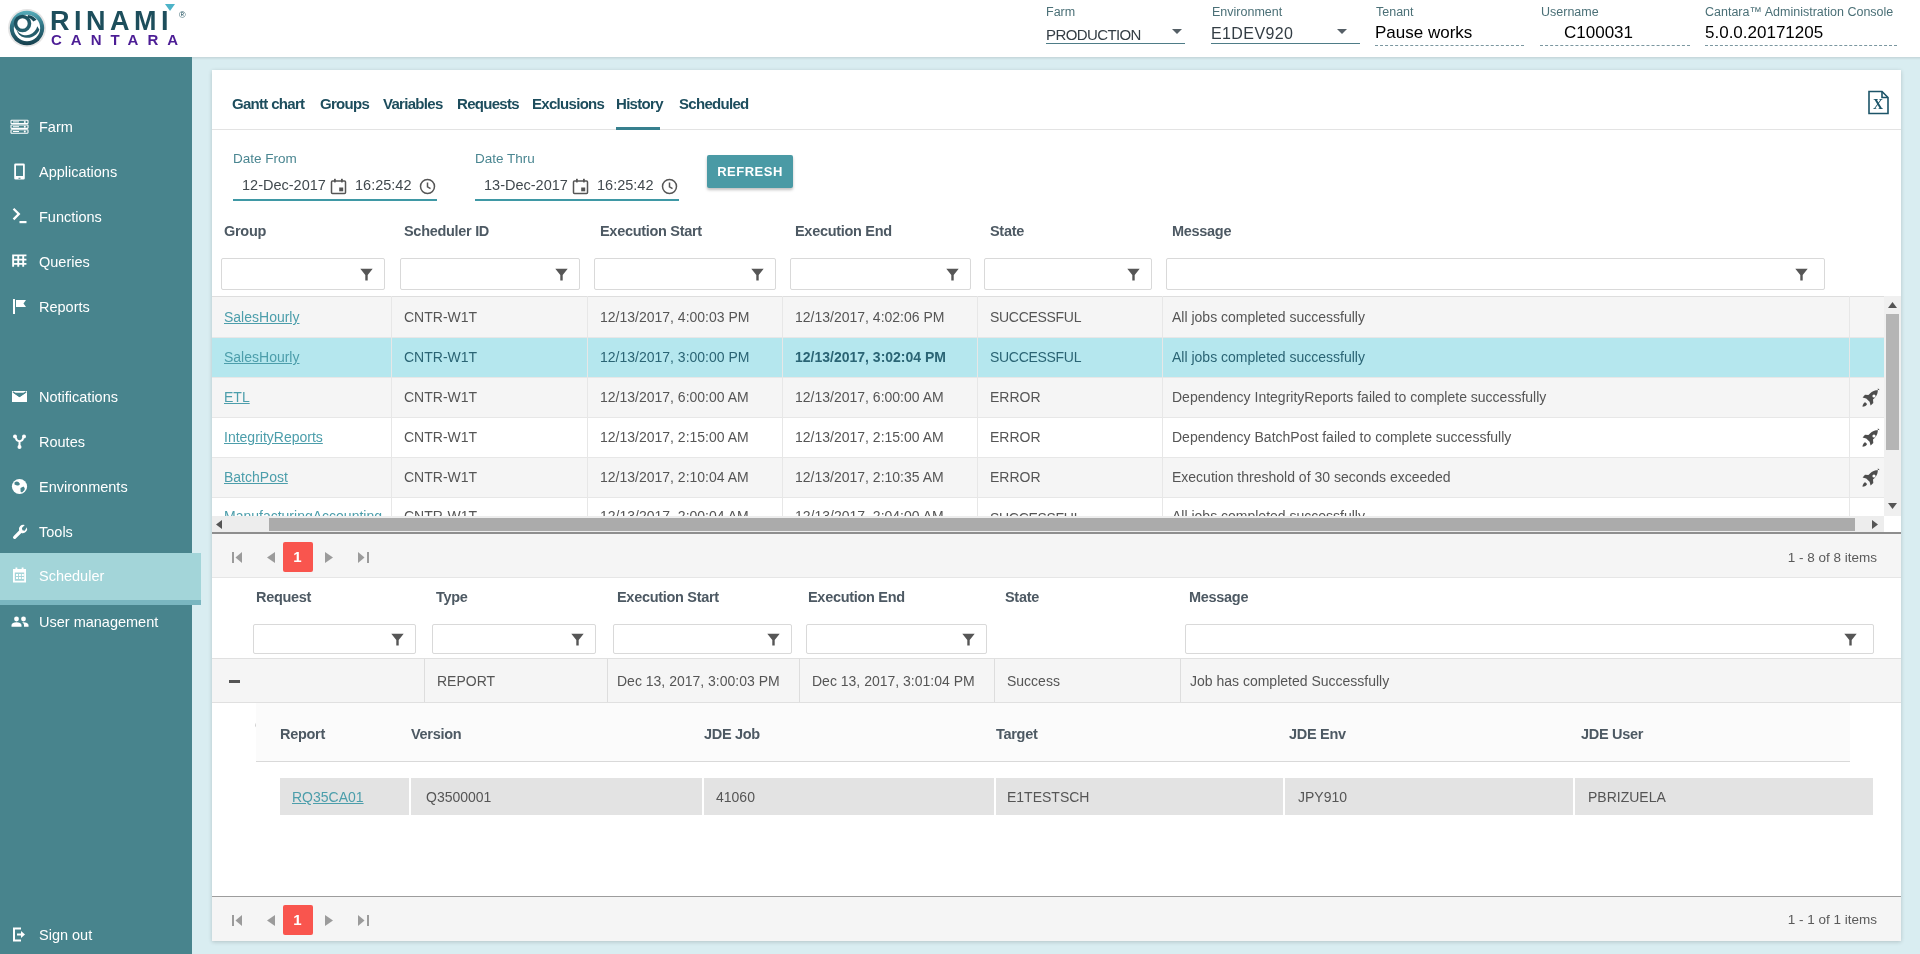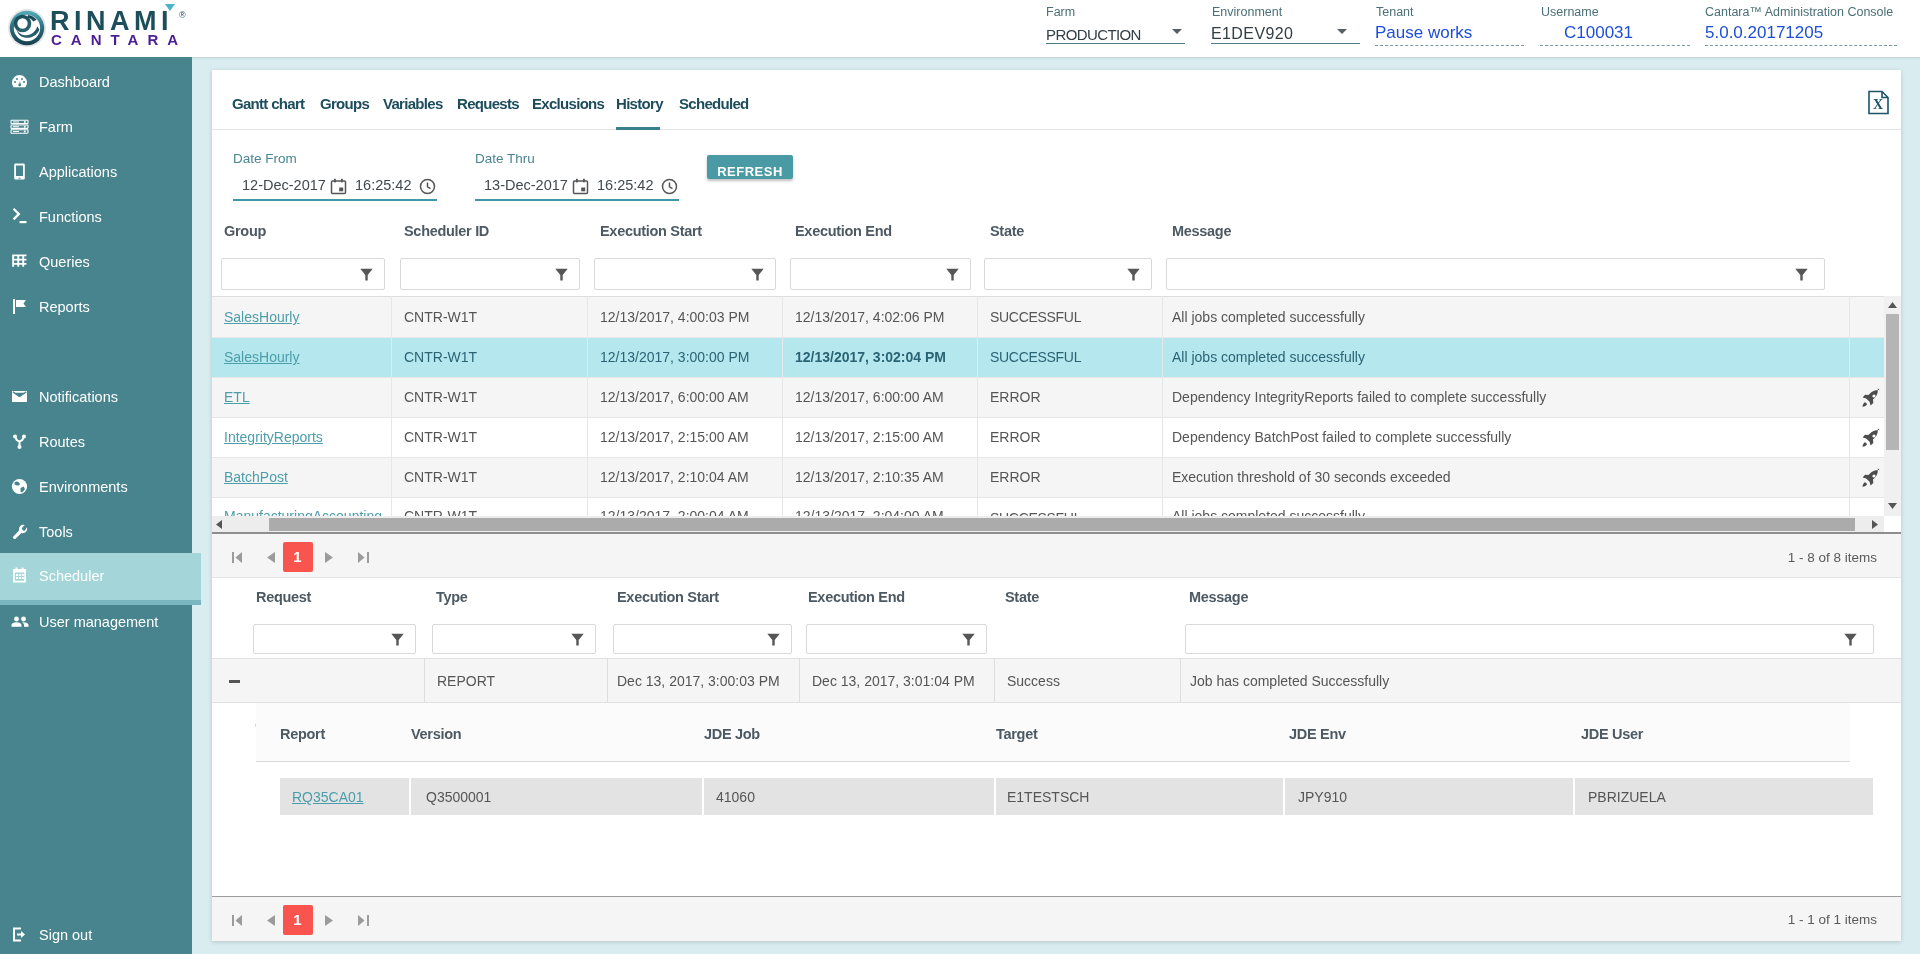--- a/index.html
+++ b/index.html
@@ -5,21 +5,21 @@
   * { margin:0; padding:0; box-sizing:border-box; }
   html,body { width:1920px; height:954px; overflow:hidden; background:#fff;
     font-family:"Liberation Sans", sans-serif; }
   .abs { position:absolute; }
   #mainbg { left:192px; top:57px; width:1728px; height:897px; background:#d9edf1; }
   #card { left:212px; top:70px; width:1689px; height:871px; background:#fff;
     box-shadow:0 1px 4px rgba(0,0,0,.18); }
   
   #hdr { left:0; top:0; width:1920px; height:57px; background:#fff; z-index:5; }
   .flabel { font-size:12.5px; color:#4b7077; }
-  .fvalue { font-size:17px; color:#1d4ed8; }
+  .fvalue { font-size:17px; color:#000000; }
   .fvaluec { font-size:15px; color:#333d44; letter-spacing:-0.6px; }
   .solidline { border-bottom:1.5px solid #4e7c87; }
   .dashline  { border-bottom:1.5px dashed #7b97a0; }
   .ddarrow { width:0; height:0; border-left:5px solid transparent;
     border-right:5px solid transparent; border-top:5px solid #555f66; }
   
   #side { left:0; top:57px; width:192px; height:897px; background:#48848d; }
   .sitem { position:absolute; left:0; width:192px; height:45px; color:#fff; }
   .sitem .txt { position:absolute; left:39px; top:15px; font-size:14.5px; }
   .sitem svg { position:absolute; left:10px; top:13px; }
@@ -83,32 +83,20 @@
   <div class="abs fvalue" style="left:1375px;top:23px;">Pause works</div>
   <div class="abs dashline" style="left:1375px;top:45px;width:149px;"></div>
   <div class="abs flabel" style="left:1541px;top:5px;">Username</div>
   <div class="abs fvalue" style="left:1540px;top:23px;margin-left:24px;">C100031</div>
   <div class="abs dashline" style="left:1540px;top:45px;width:150px;"></div>
   <div class="abs flabel" style="left:1705px;top:5px;">Cantara™ Administration Console</div>
   <div class="abs fvalue" style="left:1705px;top:23px;">5.0.0.20171205</div>
   <div class="abs dashline" style="left:1705px;top:45px;width:192px;"></div>
 </div>
 <div class="abs" id="side">
-  <div class="sitem" style="top:2px;">
-    <svg width="19" height="19" viewBox="0 0 19 19">
-        <path d="M9.5 3A7.5 7.5 0 0 0 2 10.5c0 1.8.65 3.5 1.75 4.8h11.5A7.46 7.46 0 0 0 17 10.5 7.5 7.5 0 0 0 9.5 3z" fill="#fff"></path>
-        <circle cx="5" cy="10" r="1" fill="#48848d"></circle>
-        <circle cx="7" cy="7" r="1" fill="#48848d"></circle>
-        <circle cx="12" cy="7" r="1" fill="#48848d"></circle>
-        <circle cx="14" cy="10" r="1" fill="#48848d"></circle>
-        <path d="M9 13.4l.9-4.6.9 4.6z" fill="#48848d"></path>
-        <circle cx="9.7" cy="13" r="1.4" fill="#48848d"></circle>
-      </svg>
-    <div class="txt">Dashboard</div>
-  </div>
   <div class="sitem" style="top:47px;">
     <svg width="19" height="19" viewBox="0 0 19 19">
         <g fill="none" stroke="#fff" stroke-width="1.1">
           <rect x="1" y="3.2" width="17" height="3.4" rx="0.6"></rect>
           <rect x="1" y="8" width="17" height="3.4" rx="0.6"></rect>
           <rect x="1" y="12.8" width="17" height="3.4" rx="0.6"></rect>
         </g>
         <g fill="#fff">
           <rect x="3" y="4.4" width="6" height="1"></rect>
           <rect x="3" y="9.2" width="6" height="1"></rect>
@@ -244,21 +232,21 @@
     <rect x="4" y="0.8" width="1.8" height="3.6" fill="#555"></rect>
     <rect x="11" y="0.8" width="1.8" height="3.6" fill="#555"></rect>
     <rect x="9.2" y="9.5" width="4" height="3.8" fill="#555"></rect>
   </svg>
 <div class="abs" style="left:597px;top:177px;font-size:14.5px;color:#41494e;">16:25:42</div>
 <svg class="abs" style="left:661px;top:178px;" width="17" height="17" viewBox="0 0 17 17">
     <circle cx="8.5" cy="8.5" r="7" fill="none" stroke="#555" stroke-width="1.5"></circle>
     <path d="M8.5 4.5v4.3l3 1.8" fill="none" stroke="#555" stroke-width="1.5"></path>
   </svg>
 <div class="abs" style="left:475px;top:199.3px;width:204px;height:2px;background:#3f98a5;"></div>
-<div class="abs" style="left:707px;top:155px;width:86px;height:24px;background:#4a9aa5;border-radius:2px;box-shadow:0 2px 3px rgba(0,0,0,.25);color:#fff;font-size:13px;font-weight:bold;letter-spacing:0.5px;text-align:center;line-height:33px;">REFRESH</div>
+<div class="abs" style="left:707px;top:155px;width:86px;height:33px;background:#4a9aa5;border-radius:2px;box-shadow:0 2px 3px rgba(0,0,0,.25);color:#fff;font-size:13px;font-weight:bold;letter-spacing:0.5px;text-align:center;line-height:33px;">REFRESH</div>
 <div class="ghead" style="left:224px;top:223px;">Group</div>
 <div class="ghead" style="left:404px;top:223px;">Scheduler ID</div>
 <div class="ghead" style="left:600px;top:223px;">Execution Start</div>
 <div class="ghead" style="left:795px;top:223px;">Execution End</div>
 <div class="ghead" style="left:990px;top:223px;">State</div>
 <div class="ghead" style="left:1172px;top:223px;">Message</div>
 <div class="fbox" style="left:221px;top:258px;width:164px;height:32px;">
     <svg width="13" height="14" viewBox="0 0 13 14">
       <path d="M0.3 0.8 L12.7 0.8 L7.7 6.9 L7.7 12.6 L5.3 12.6 L5.3 6.9 Z" fill="#565656"></path>
     </svg>

